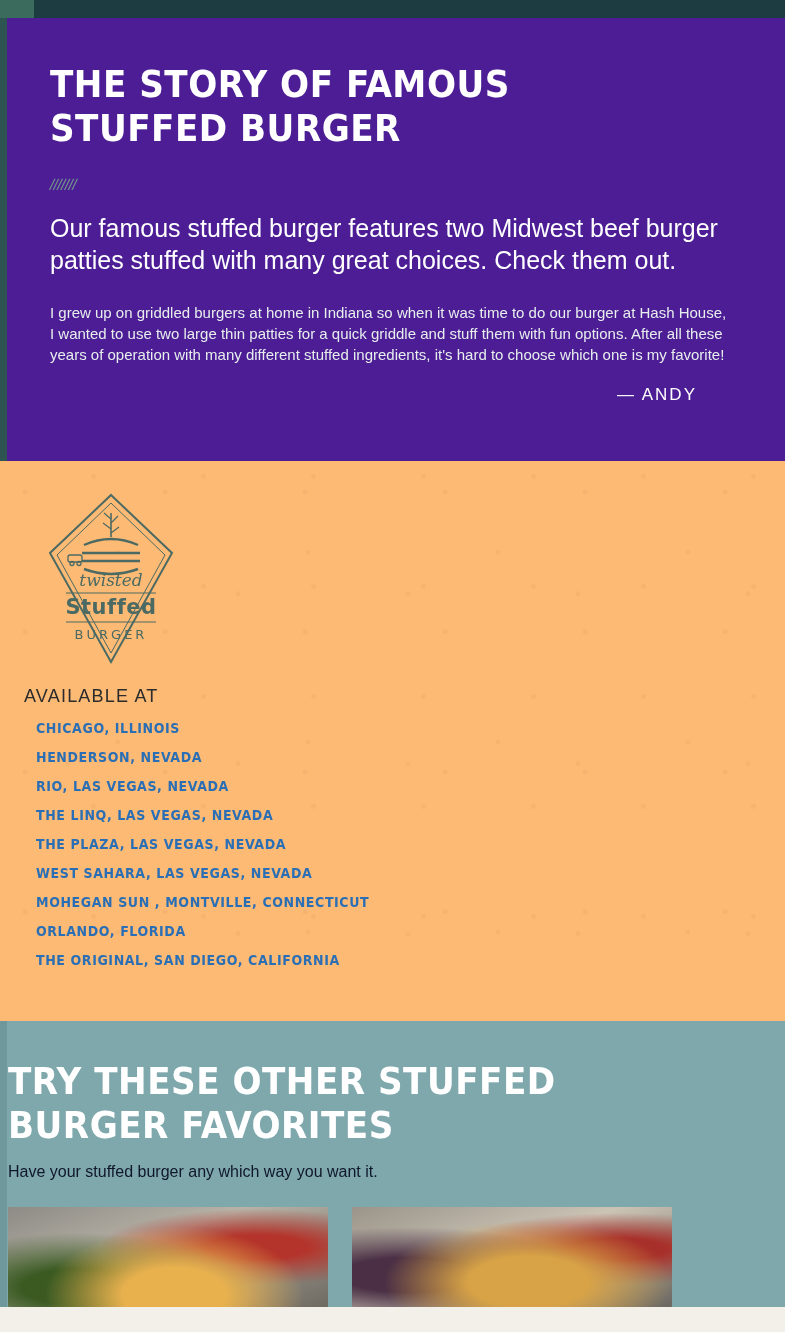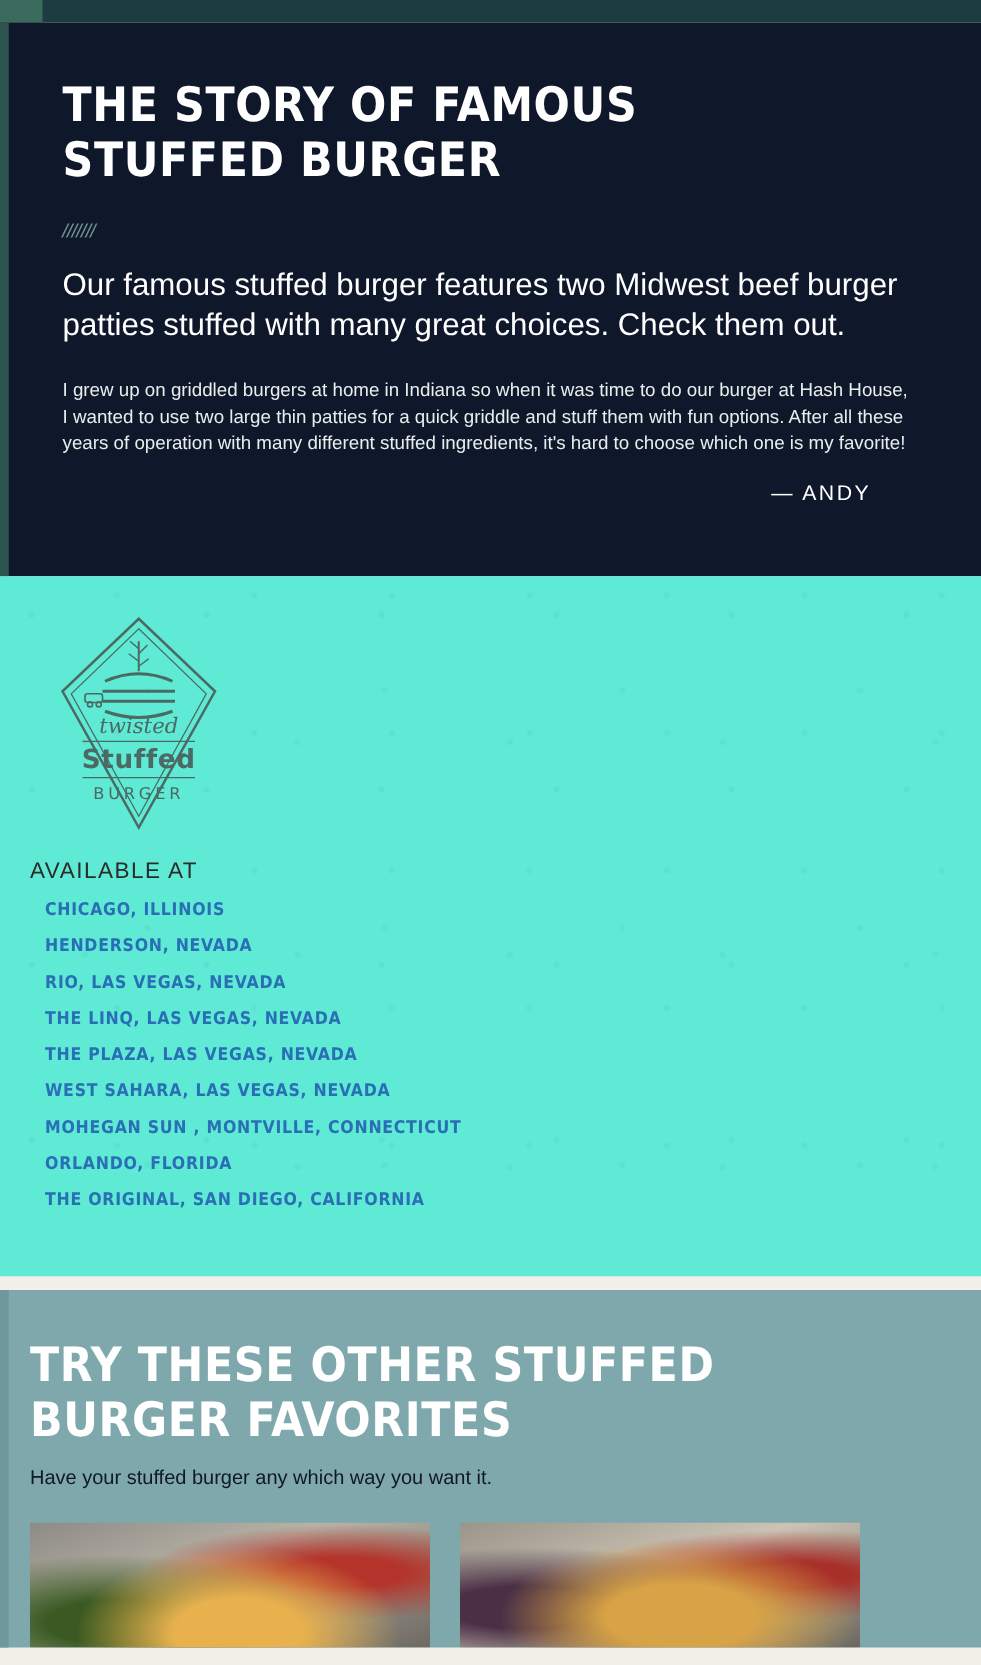--- a/index.html
+++ b/index.html
@@ -29,21 +29,21 @@
     left: 0;
     width: 34px;
     height: 18px;
     background: #3a6b5c;
   }
 
   
   .story {
     position: relative;
     width: 100%;
-    background: #0f172a;
+    background: #4c1d95;
     padding: 44px 50px 56px 50px;
   }
   .story-left-bar {
     position: absolute;
     left: 0;
     top: 0;
     bottom: 0;
     width: 7px;
     background: #2d5450;
   }
@@ -92,21 +92,21 @@
     color: #ffffff;
     font-size: 17px;
     letter-spacing: 2px;
     padding-right: 38px;
   }
 
   
   .available {
     position: relative;
     width: 100%;
-    background: #5eead4;
+    background: #fdba74;
     padding: 30px 24px 40px 24px;
     min-height: 552px;
   }
   .available::before {
     content: "";
     position: absolute;
     inset: 0;
     background:
       radial-gradient(circle at 18% 22%, rgba(0,0,0,0.035) 0 2px, transparent 3px),
       radial-gradient(circle at 62% 48%, rgba(0,0,0,0.03) 0 2px, transparent 3px),
@@ -143,22 +143,21 @@
     letter-spacing: 0.6px;
     text-transform: uppercase;
     font-weight: bold;
   }
 
   
   .favorites {
     position: relative;
     width: 100%;
     background: #7fa8ac;
-    padding: 38px 24px 0 24px;
-    margin-top: 11px;
+    padding: 38px 24px 0 8px;
   }
   .fav-left-bar {
     position: absolute;
     left: 0;
     top: 0;
     bottom: 0;
     width: 7px;
     background: #6e989c;
   }
   .favorites h2 {

